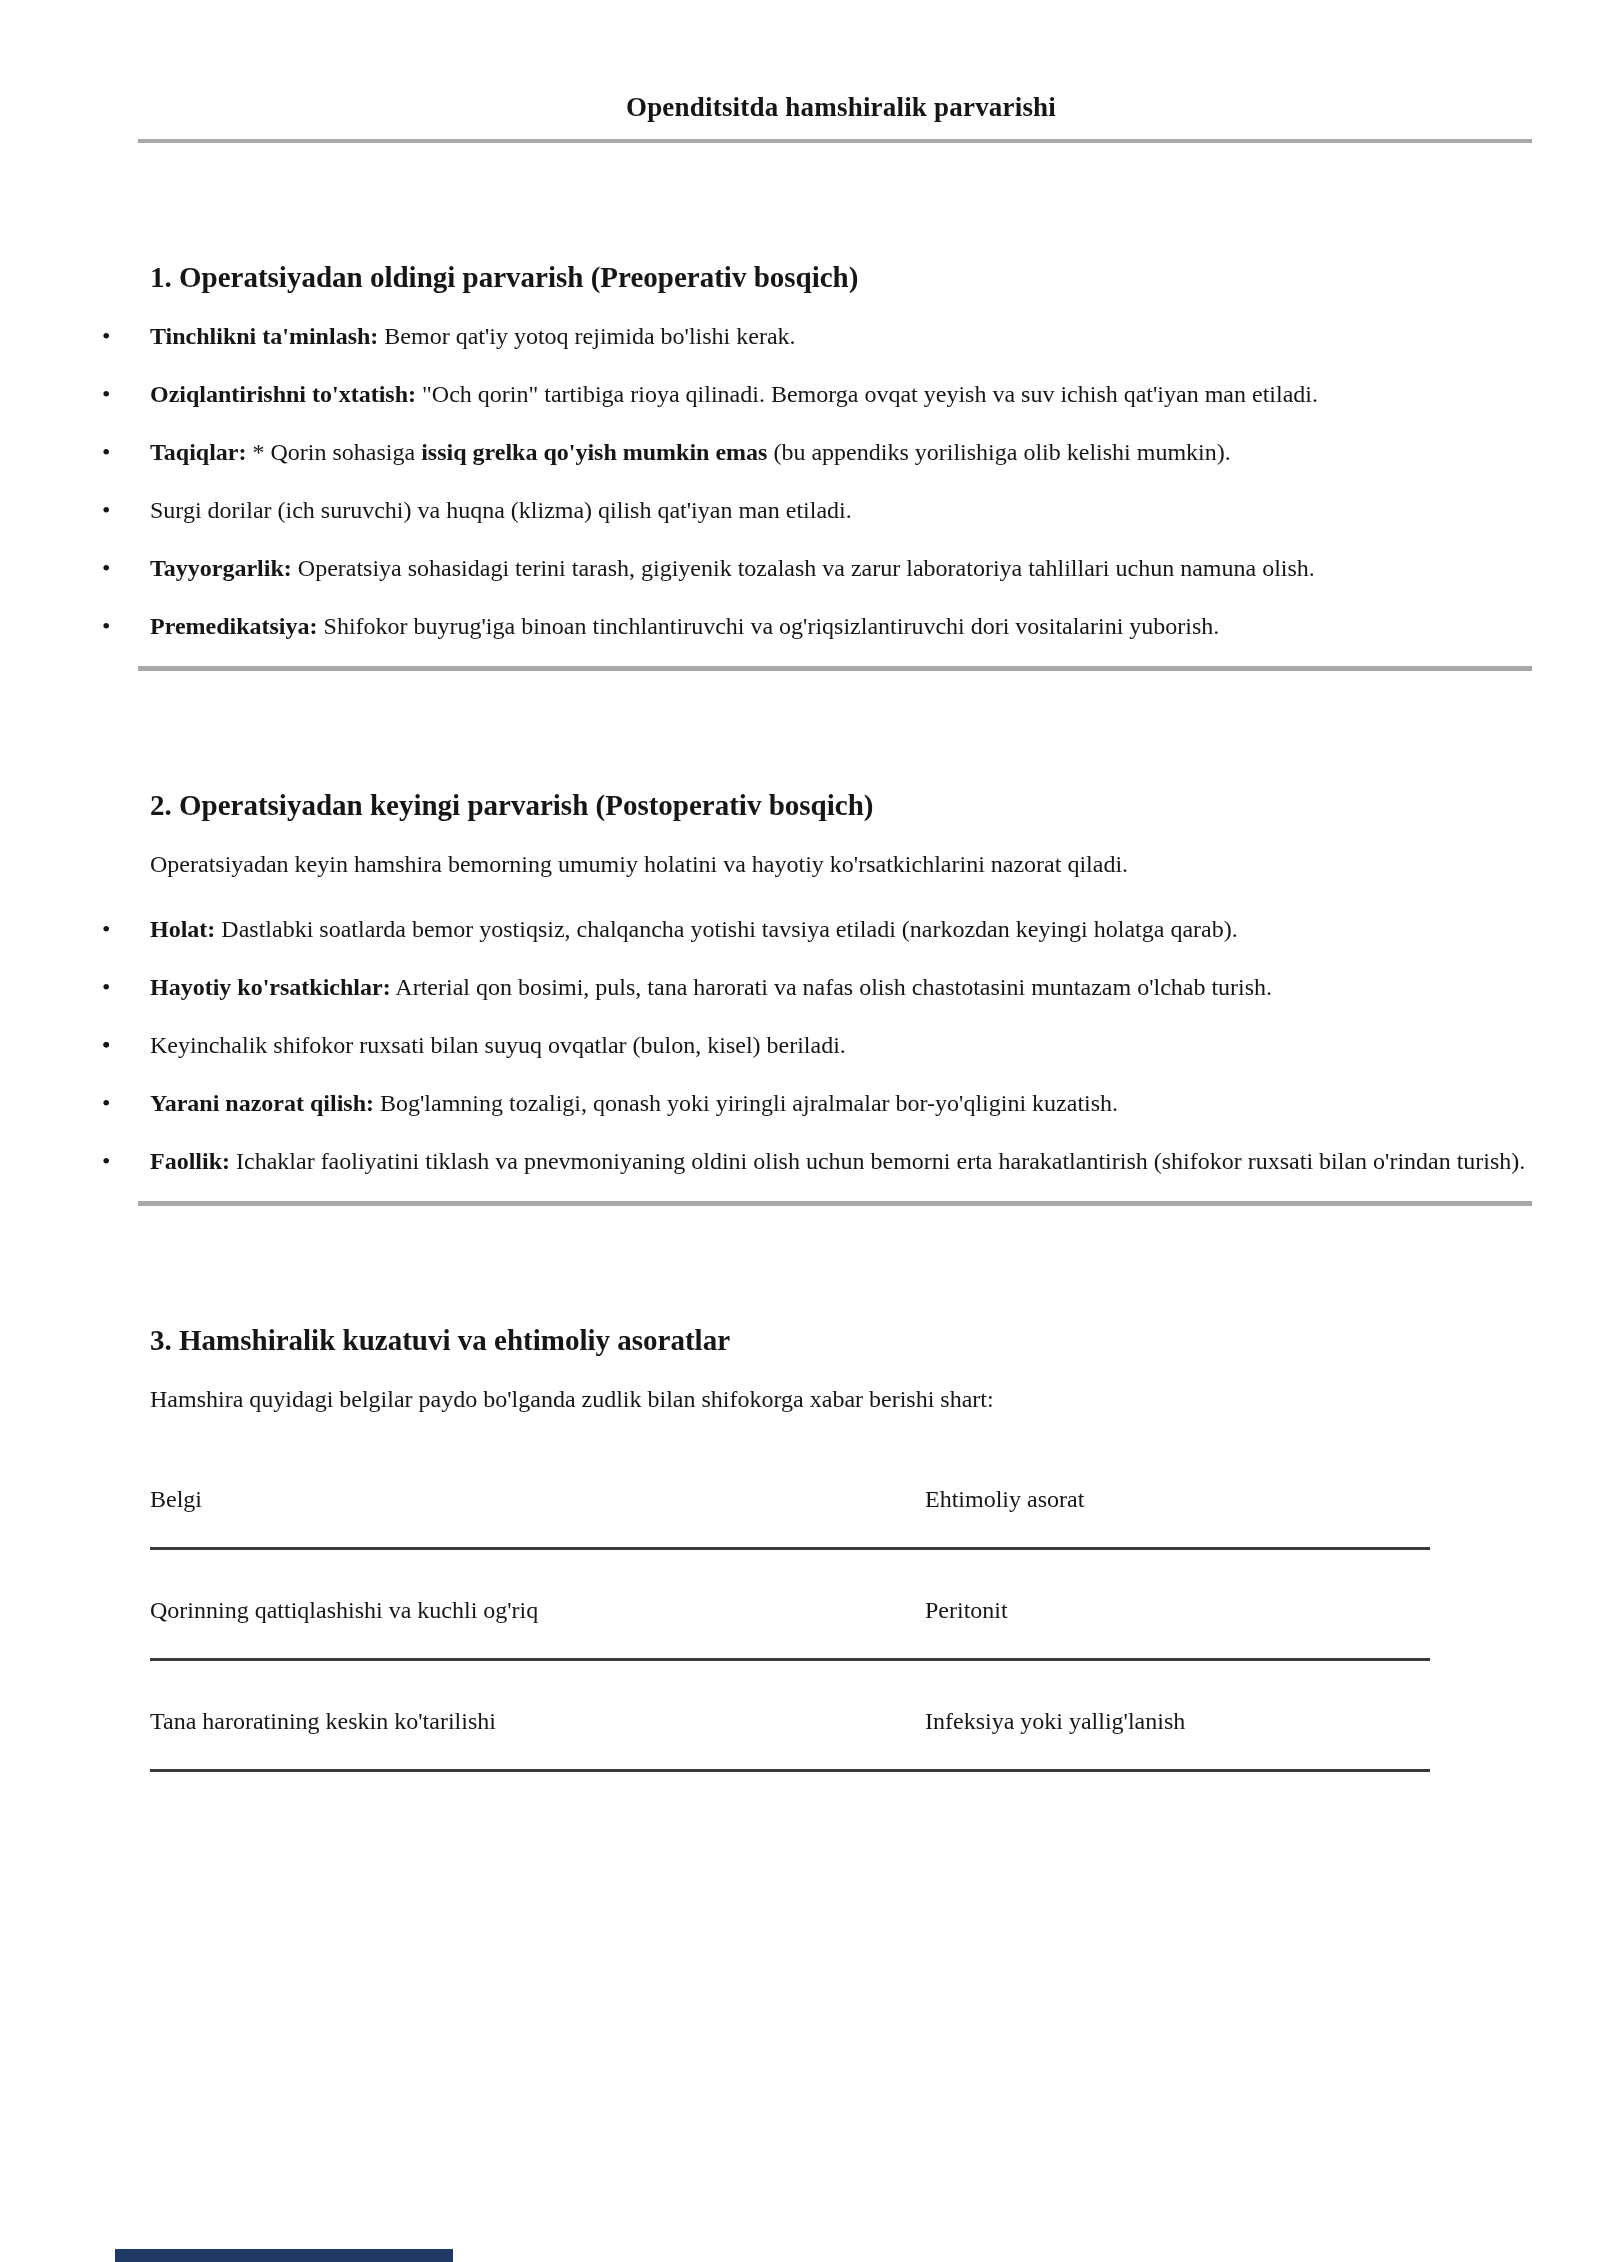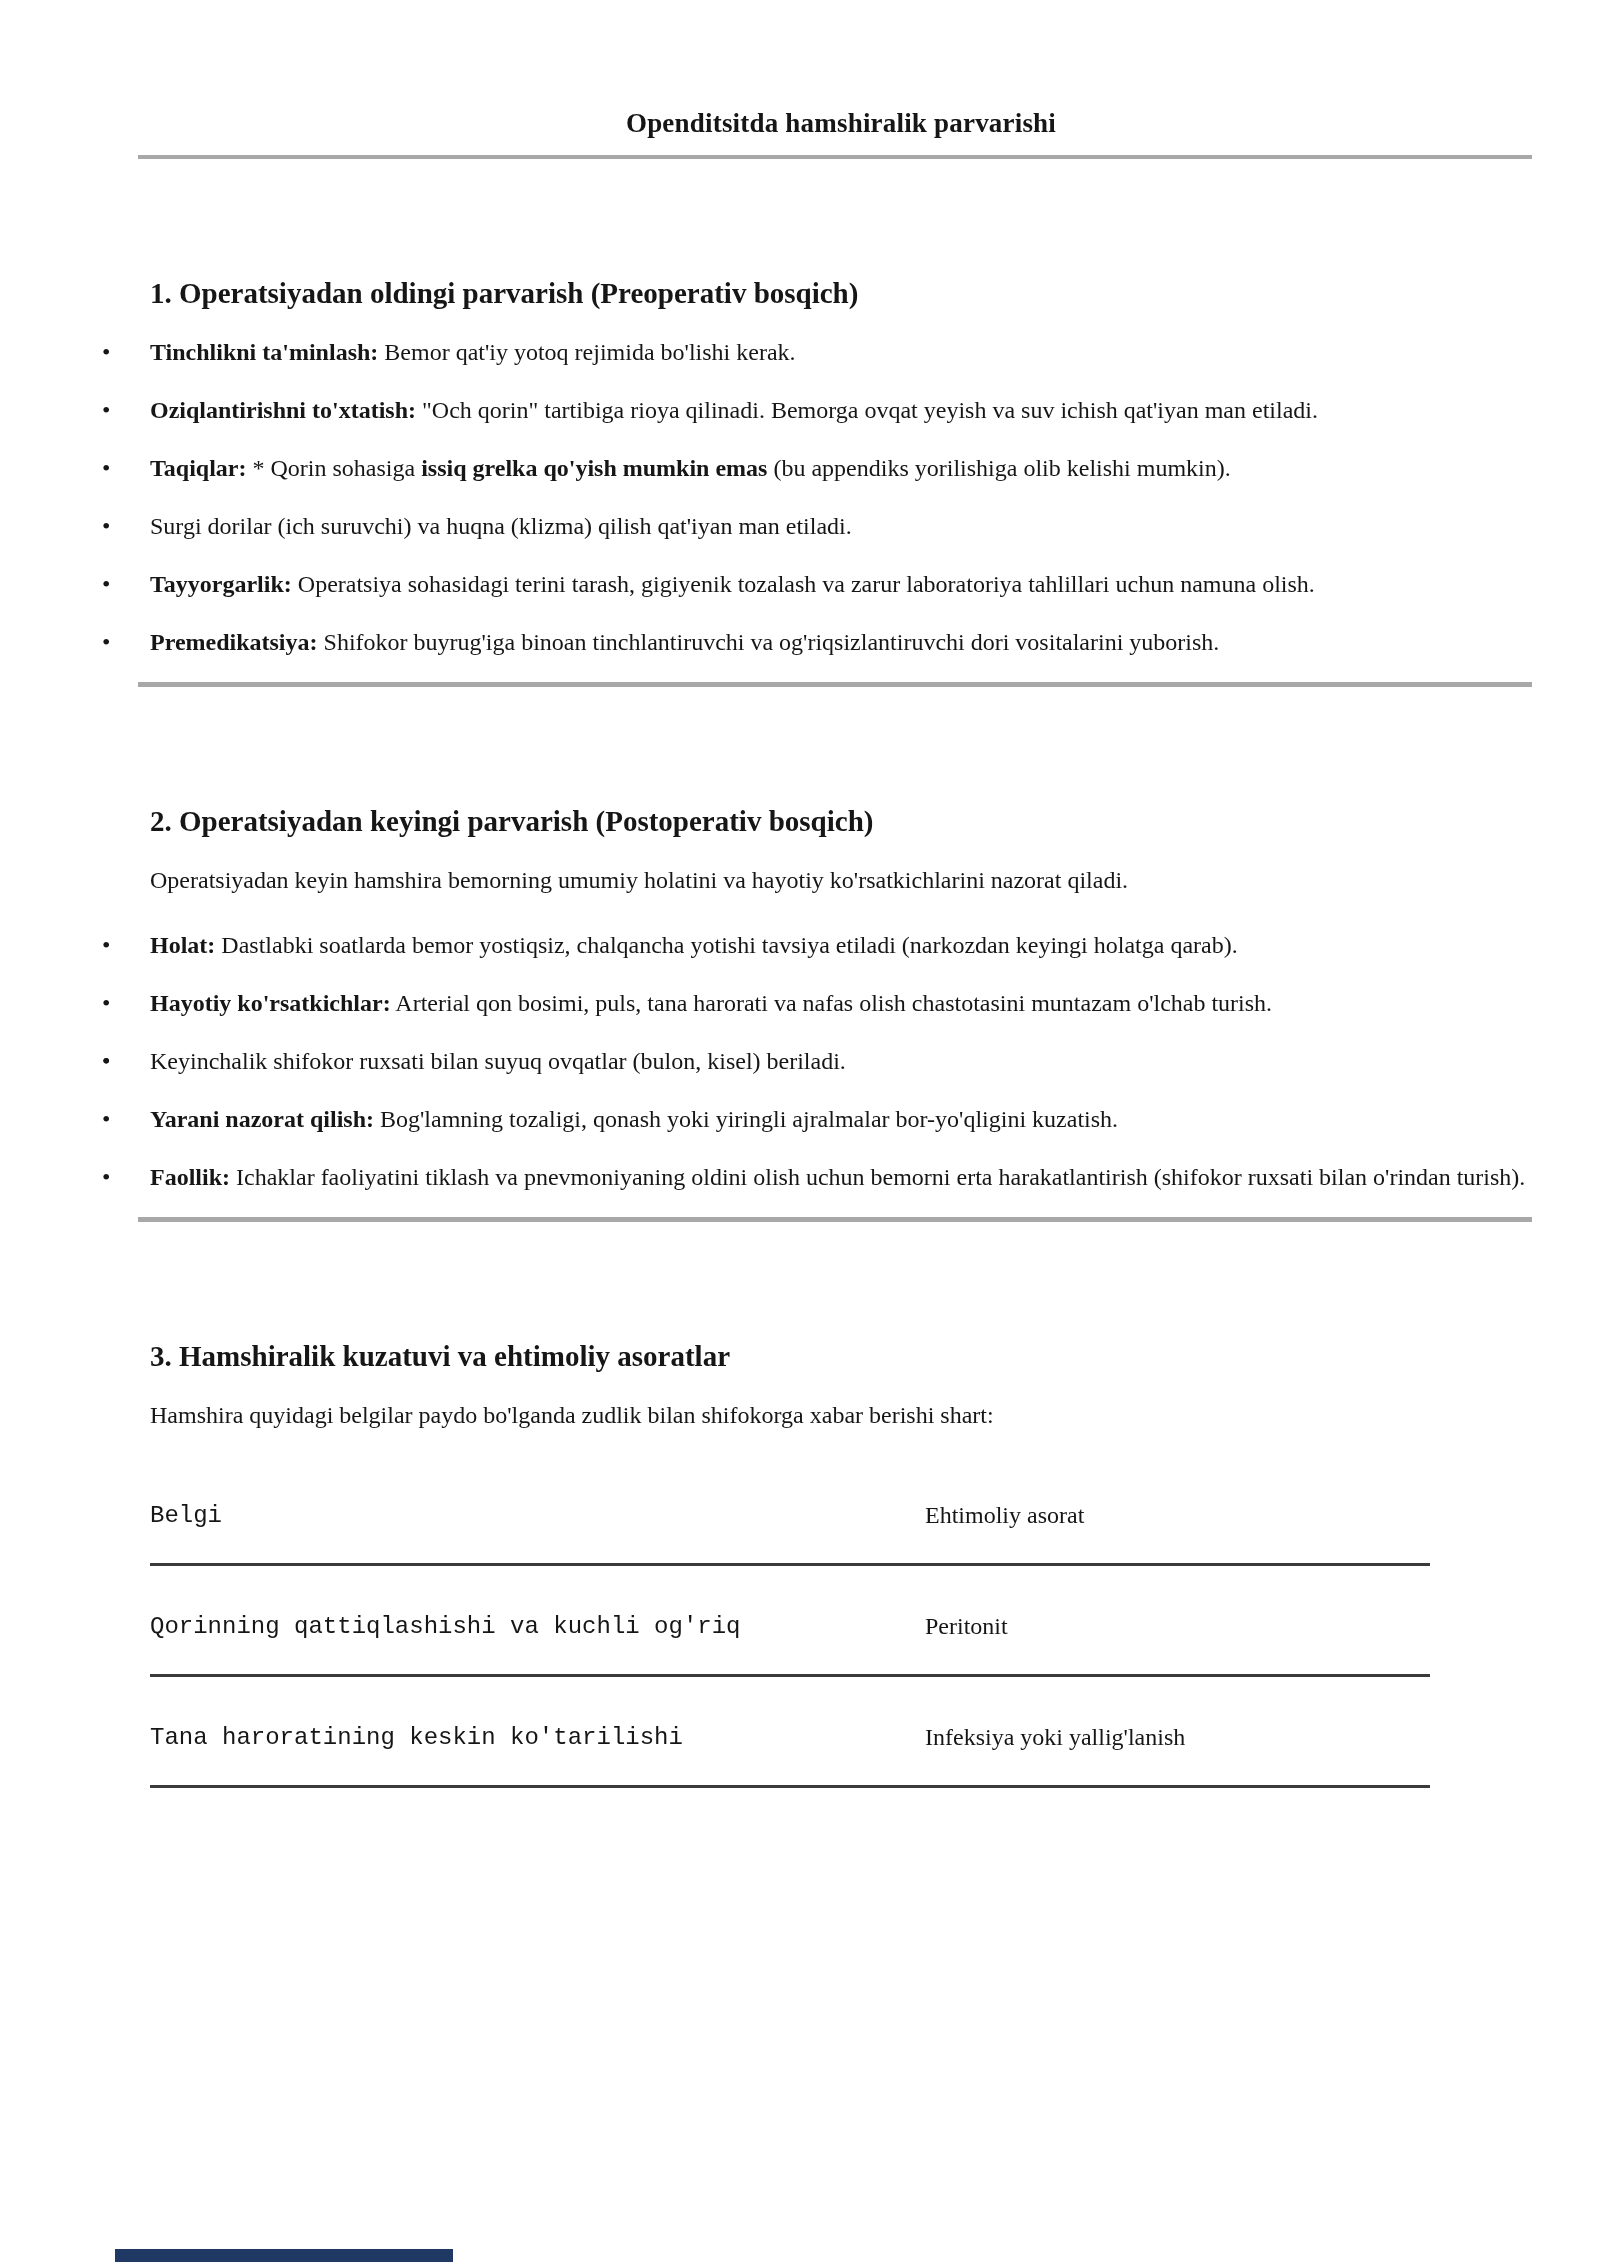--- a/index.html
+++ b/index.html
@@ -6,21 +6,21 @@
   html, body { background: #ffffff; }
   body {
     width: 1600px; height: 2262px;
     position: relative;
     overflow: hidden;
     font-family: "Liberation Serif", serif;
     color: #161616;
   }
   .content {
     position: absolute;
-    left: 150px; top: 16px;
+    left: 150px; top: 0;
     width: 1382px;
   }
   .doc-title {
     padding-top: 92px;
     font-size: 27px;
     font-weight: bold;
     text-align: center;
     letter-spacing: 0.2px;
   }
   .title-rule {
@@ -67,21 +67,21 @@
     margin-top: 42px;
     font-size: 24px;
     line-height: 31px;
   }
   .trow {
     display: flex;
     border-bottom: 3px solid #3b3b3b;
     padding: 45px 0 32px 0;
   }
   .trow.header { padding-top: 24px; }
-  .tcell1 { width: 775px; padding-right: 20px; font-family: Liberation Mono, monospace; }
+  .tcell1 { width: 775px; padding-right: 20px; }
   .tcell2 { flex: 1; }
   .clipped-bar {
     position: absolute;
     left: 115px; bottom: 0;
     width: 338px; height: 13px;
   }
   b { font-weight: bold; }
 </style>
 </head>
 <body>

